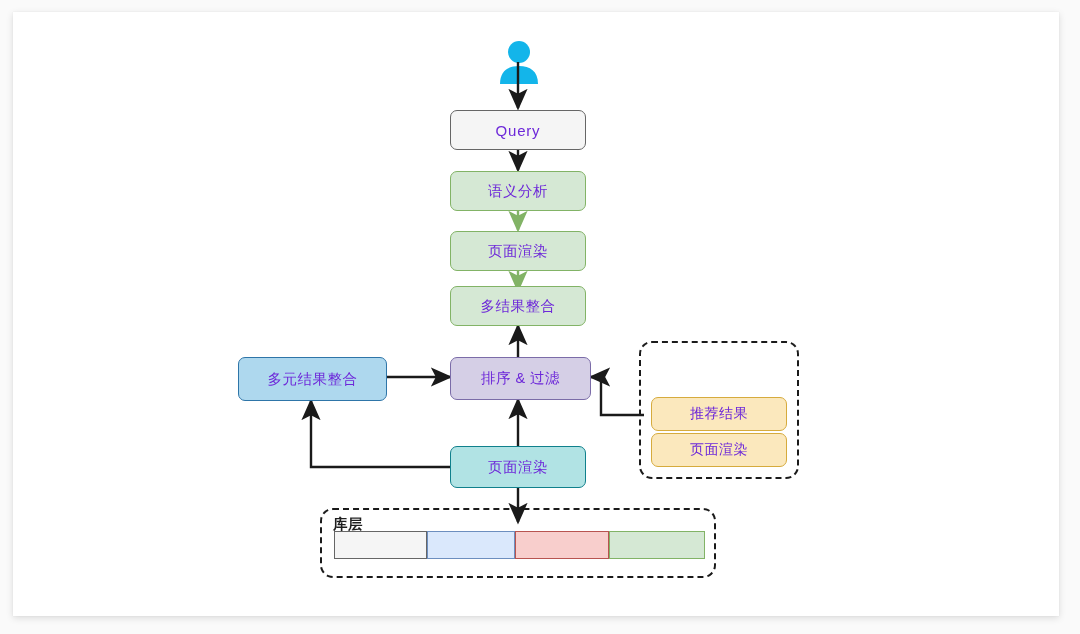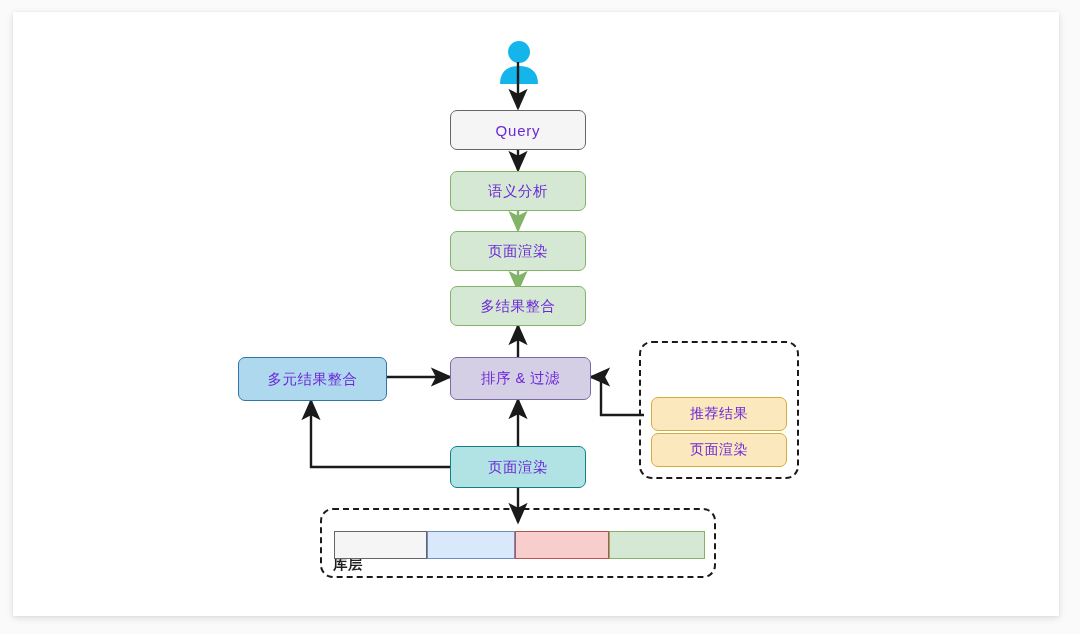--- a/index.html
+++ b/index.html
@@ -174,21 +174,21 @@
 
     <div class="dashed-group" style="left:639px; top:341px; width:160px; height:138px;"></div>
 
 
     <div class="node yellow" style="left:651px; top:397px; width:136px; height:34px;">推荐结果</div>
 
     <div class="node yellow" style="left:651px; top:433px; width:136px; height:34px;">页面渲染</div>
 
     <div class="dashed-group" style="left:320px; top:508px; width:396px; height:70px;"></div>
 
-    <div class="group-label" style="left:333px; top:515px;margin-top:40px;">库层</div>
+    <div class="group-label" style="left:333px; top:515px;">库层</div>
 
     <div style="position:absolute; left:334px; top:531px; width:371px; height:28px;">
       <div class="db-seg" style="left:0px;   width:93px;  background:#f5f5f5; border-color:#666666;"></div>
       <div class="db-seg" style="left:93px;  width:88px;  background:#dae8fc; border-color:#6c8ebf;"></div>
       <div class="db-seg" style="left:181px; width:94px;  background:#f8cecc; border-color:#b85450;"></div>
       <div class="db-seg" style="left:275px; width:96px;  background:#d5e8d4; border-color:#82b366;"></div>
     </div>
 
   </div>
 </div>

